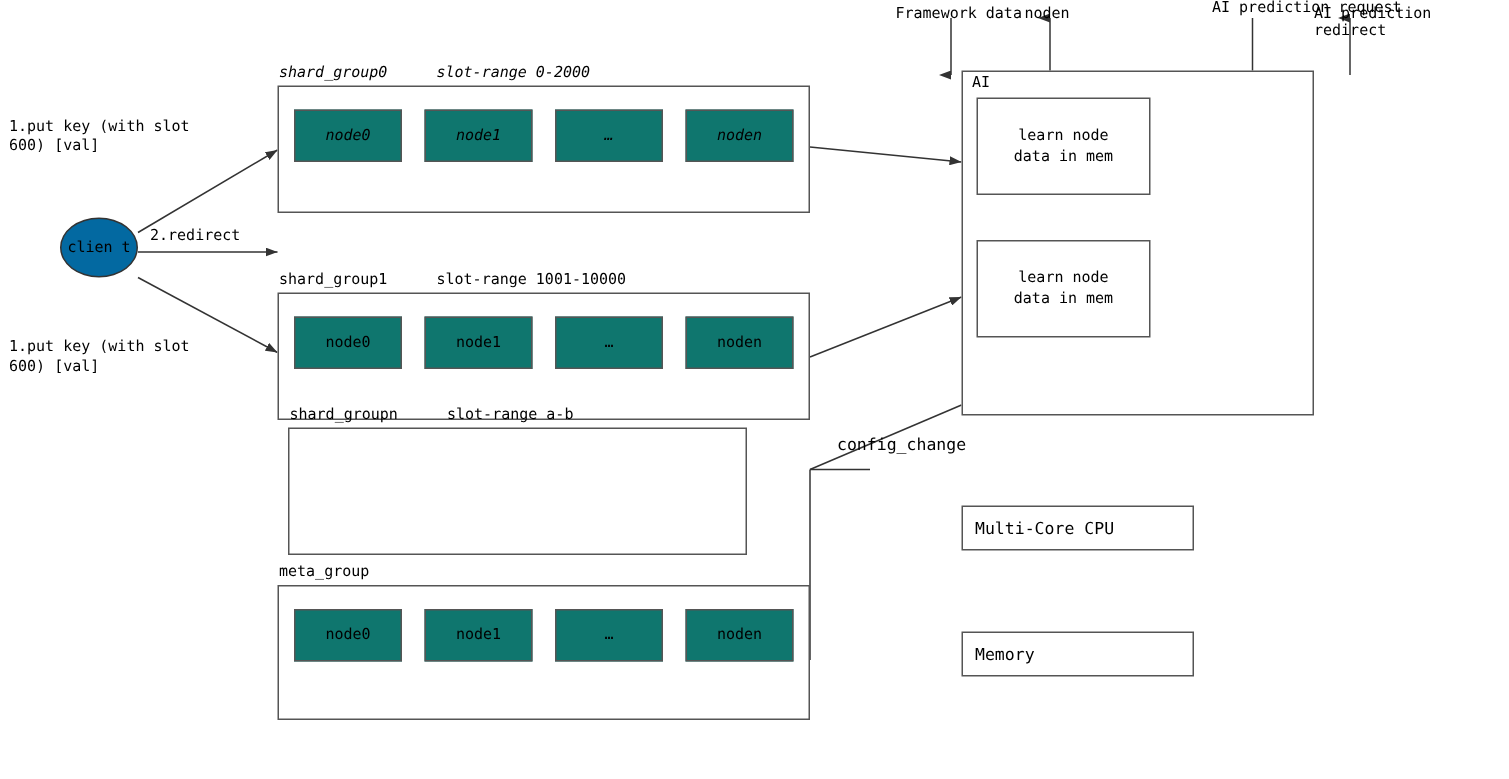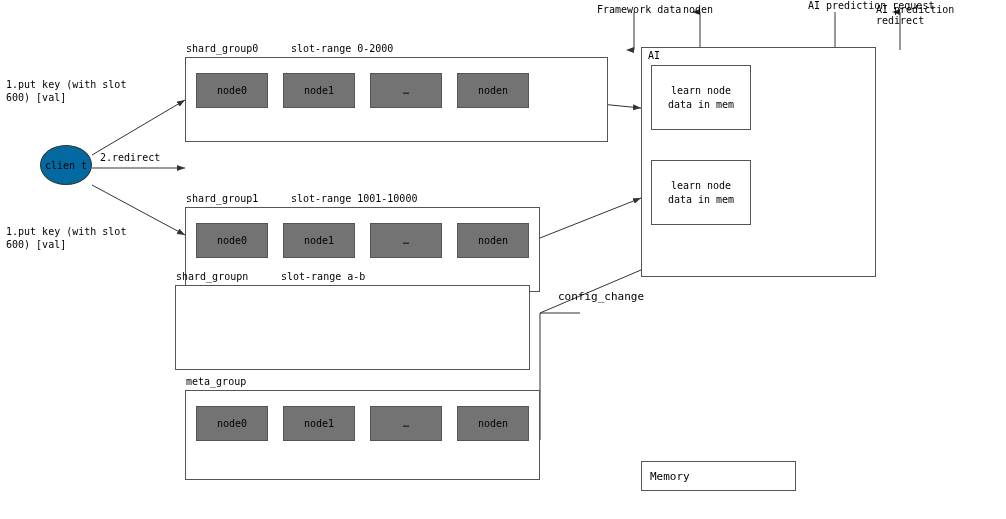--- a/index.html
+++ b/index.html
@@ -42,21 +42,21 @@
     }
     .group-title {
       position: absolute;
       font-size: 10px;
       font-family: monospace;
     }
     
     .node-box {
       position: absolute;
       border: 1px solid #555;
-      background: #737373;
+      background: #0f766e;
       display: flex;
       align-items: center;
       justify-content: center;
       font-size: 10px;
     }
     
     .ai-outer {
       position: absolute;
       border: 1px solid #555;
       background: #fff;
@@ -69,21 +69,21 @@
       position: absolute;
       left: 648px;
       top: 50px;
       font-size: 10px;
     }
     
     .learn-box {
       position: absolute;
       border: 1px solid #555;
       background: #fff;
-      width: 100px;
+      width: 116px;
       height: 65px;
       display: flex;
       align-items: center;
       justify-content: center;
       text-align: center;
       font-size: 10px;
       line-height: 1.4;
     }
     
     .ai-compute {
@@ -184,40 +184,40 @@
 
   <div class="client-circle">
     <span>clien
 t</span>
   </div>
 
   <div class="arrow-label" style="left:6px; top:78px; line-height:1.3;">1.put key (with slot<br>600) [val]</div>
   <div class="arrow-label" style="left:100px; top:152px;">2.redirect</div>
   <div class="arrow-label" style="left:6px; top:225px; line-height:1.3;">1.put key (with slot<br>600) [val]</div>
 
-  <div class="group-box" style="left:185px; top:57px; width:423px; height:85px;">
+  <div class="group-box" style="left:185px; top:57px; width:355px; height:85px;font-style:italic;">
     <div class="group-title" style="top:-15px; left:0;">shard_group0</div>
     <div class="group-title" style="top:-15px; left:105px;">slot-range 0-2000</div>
 
     <div class="node-box" style="left:10px; top:15px; width:72px; height:35px;">node0</div>
     <div class="node-box" style="left:97px; top:15px; width:72px; height:35px;">node1</div>
     <div class="node-box" style="left:184px; top:15px; width:72px; height:35px;">…</div>
     <div class="node-box" style="left:271px; top:15px; width:72px; height:35px;">noden</div>
   </div>
 
-  <div class="group-box" style="left:185px; top:195px; width:355px; height:85px;margin-top:12px;">
+  <div class="group-box" style="left:185px; top:195px; width:355px; height:85px;">
     <div class="group-title" style="top:-15px; left:0;">shard_group1</div>
     <div class="group-title" style="top:-15px; left:105px;">slot-range 1001-10000</div>
     <div class="node-box" style="left:10px; top:15px; width:72px; height:35px;">node0</div>
     <div class="node-box" style="left:97px; top:15px; width:72px; height:35px;">node1</div>
     <div class="node-box" style="left:184px; top:15px; width:72px; height:35px;">…</div>
     <div class="node-box" style="left:271px; top:15px; width:72px; height:35px;">noden</div>
   </div>
 
-  <div class="group-box" style="left:175px; top:285px; width:355px; height:85px;">
+  <div class="group-box" style="left:192px; top:285px; width:306px; height:85px;">
     <div class="group-title" style="top:-15px; left:0;">shard_groupn</div>
     <div class="group-title" style="top:-15px; left:105px;">slot-range a-b</div>
   </div>
 
   <div class="group-box" style="left:185px; top:390px; width:355px; height:90px;">
     <div class="group-title" style="top:-15px; left:0;">meta_group</div>
     <div class="node-box" style="left:10px; top:15px; width:72px; height:35px;">node0</div>
     <div class="node-box" style="left:97px; top:15px; width:72px; height:35px;">node1</div>
     <div class="node-box" style="left:184px; top:15px; width:72px; height:35px;">…</div>
     <div class="node-box" style="left:271px; top:15px; width:72px; height:35px;">noden</div>
@@ -226,15 +226,16 @@
   <div class="config-label">config_change</div>
 
   <div class="ai-outer"></div>
   <div class="ai-label">AI</div>
 
   <div class="learn-box" style="left:651px; top:65px;">learn node<br>data in mem</div>
 
   <div class="learn-box" style="left:651px; top:160px;">learn node<br>data in mem</div>
 
 
-  <div class="comp-box" style="left:641px; top:421px;margin-top:40px;">Memory</div>
+  <div class="comp-box" style="left:641px; top:337px;">Multi-Core CPU</div>
+  <div class="comp-box" style="left:641px; top:421px;">Memory</div>
 
 </div>
 
 </body></html>

